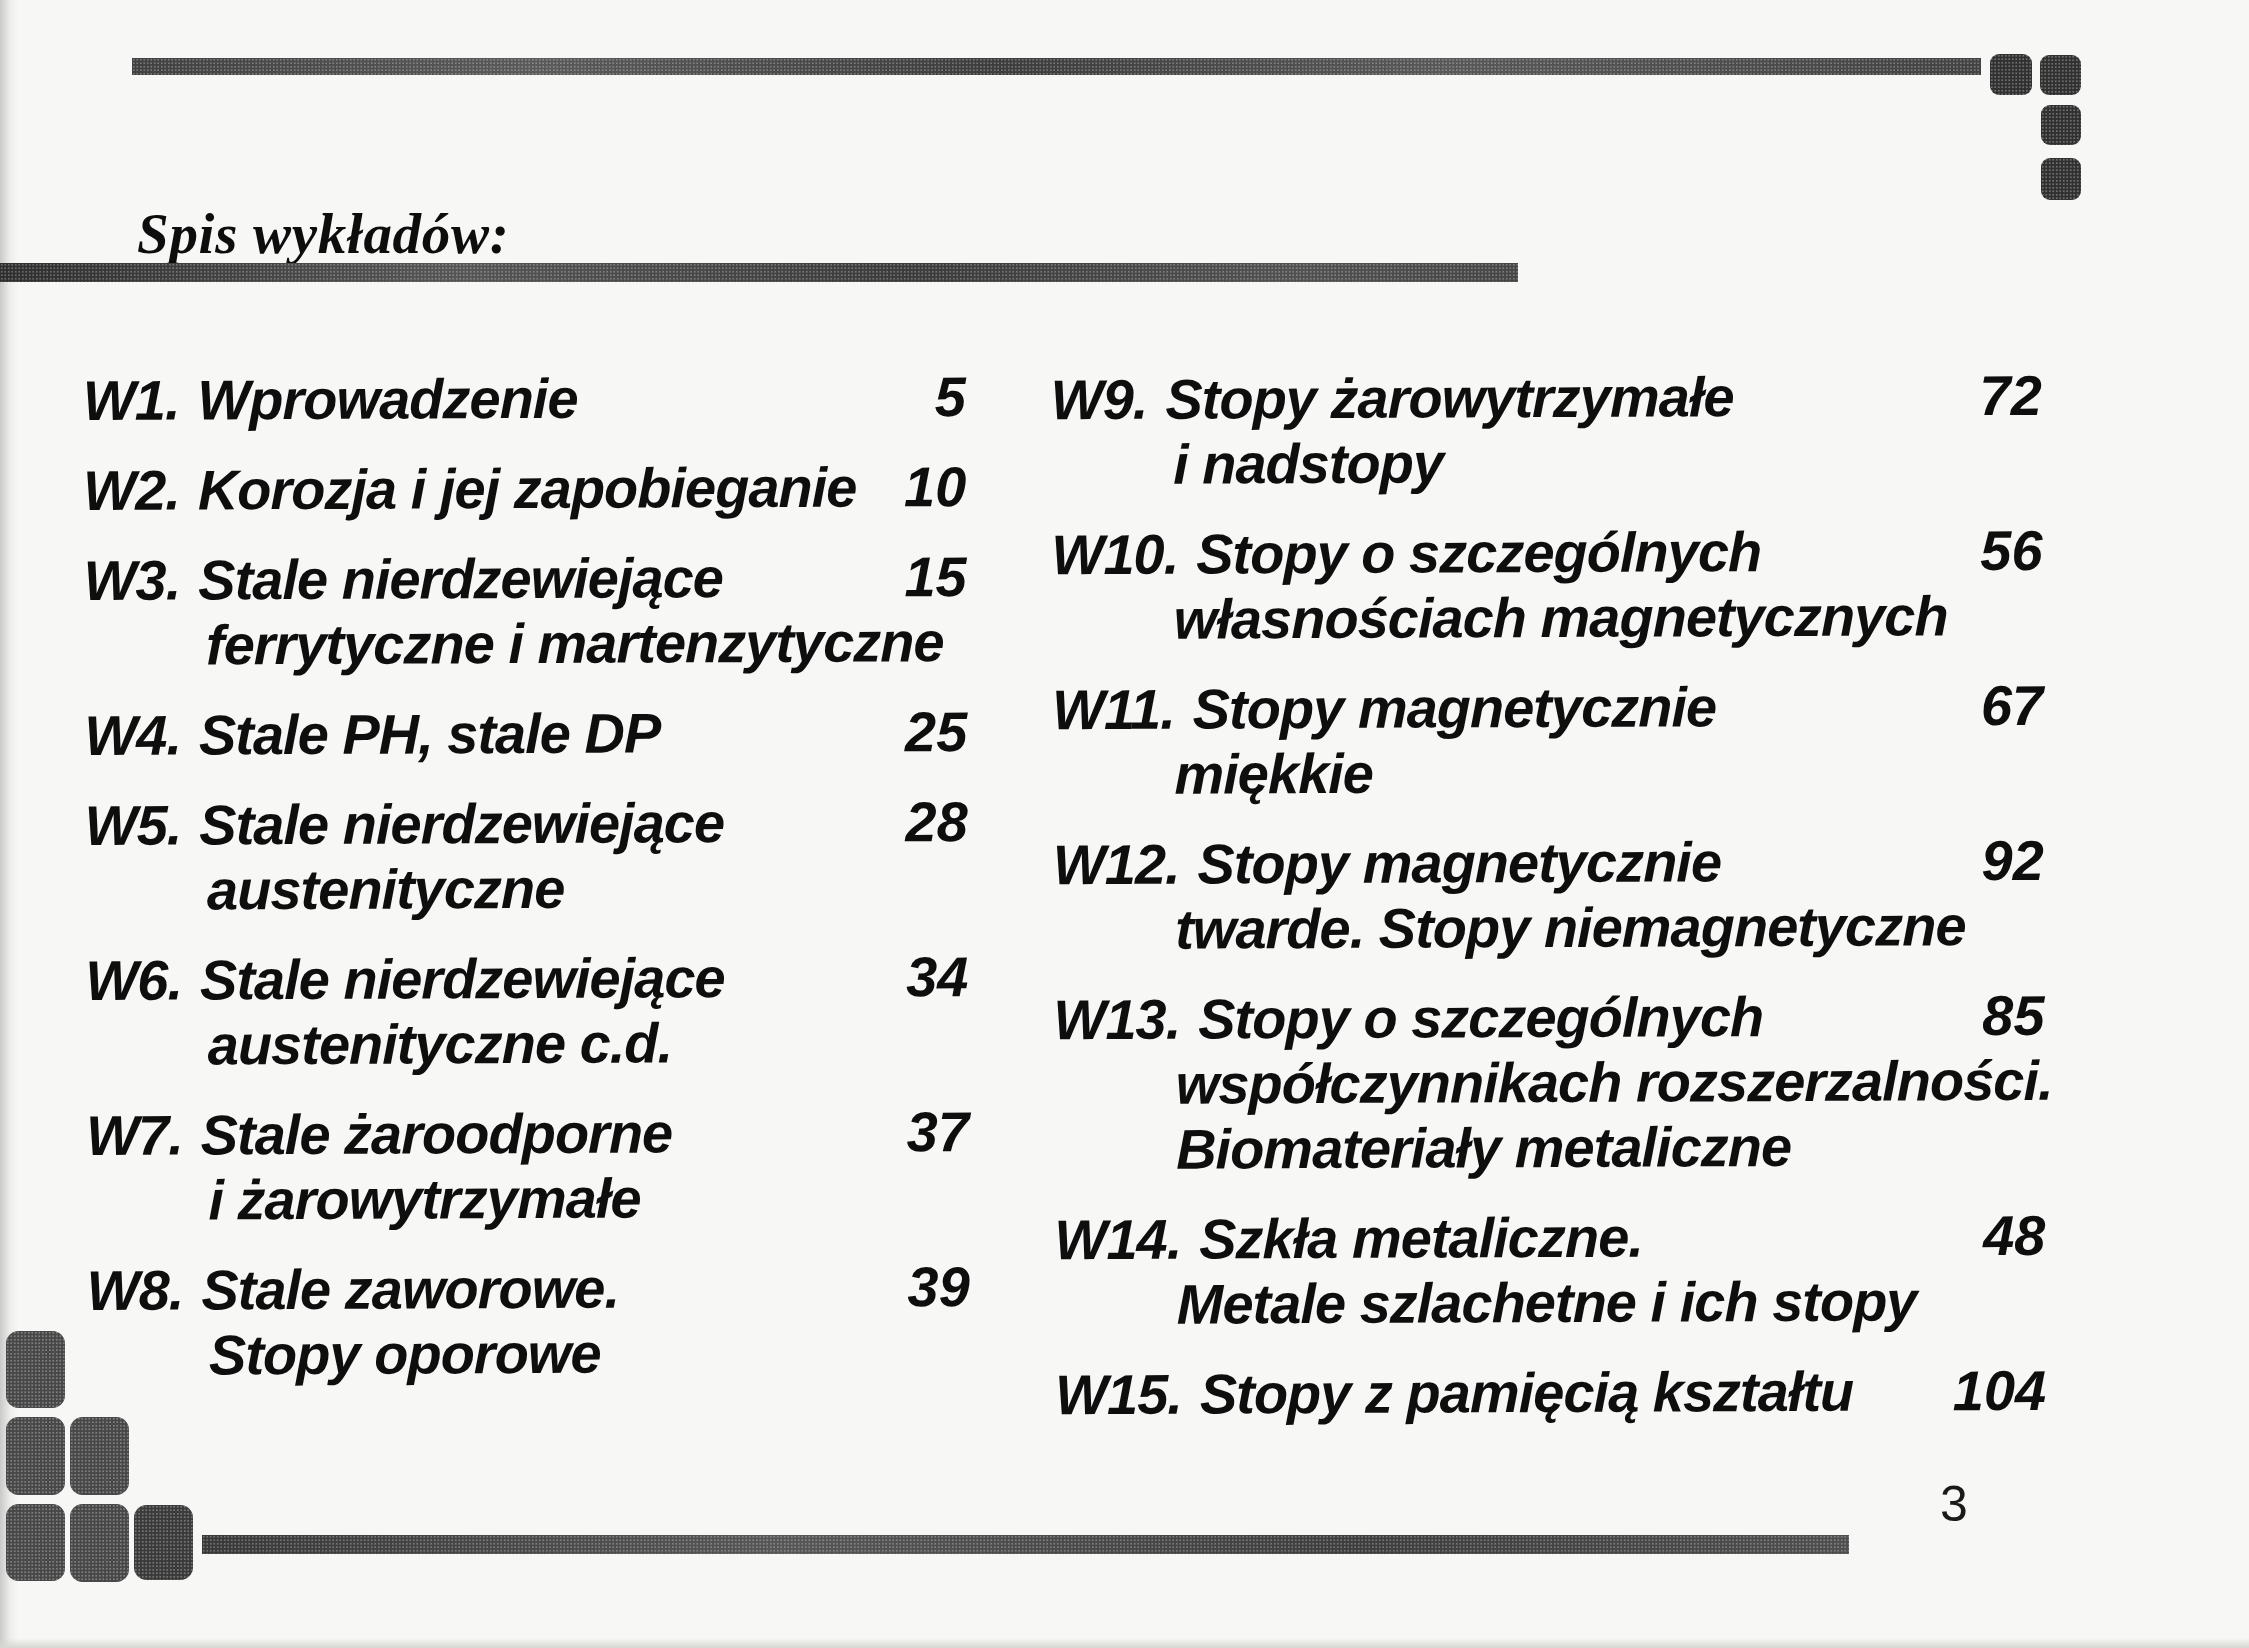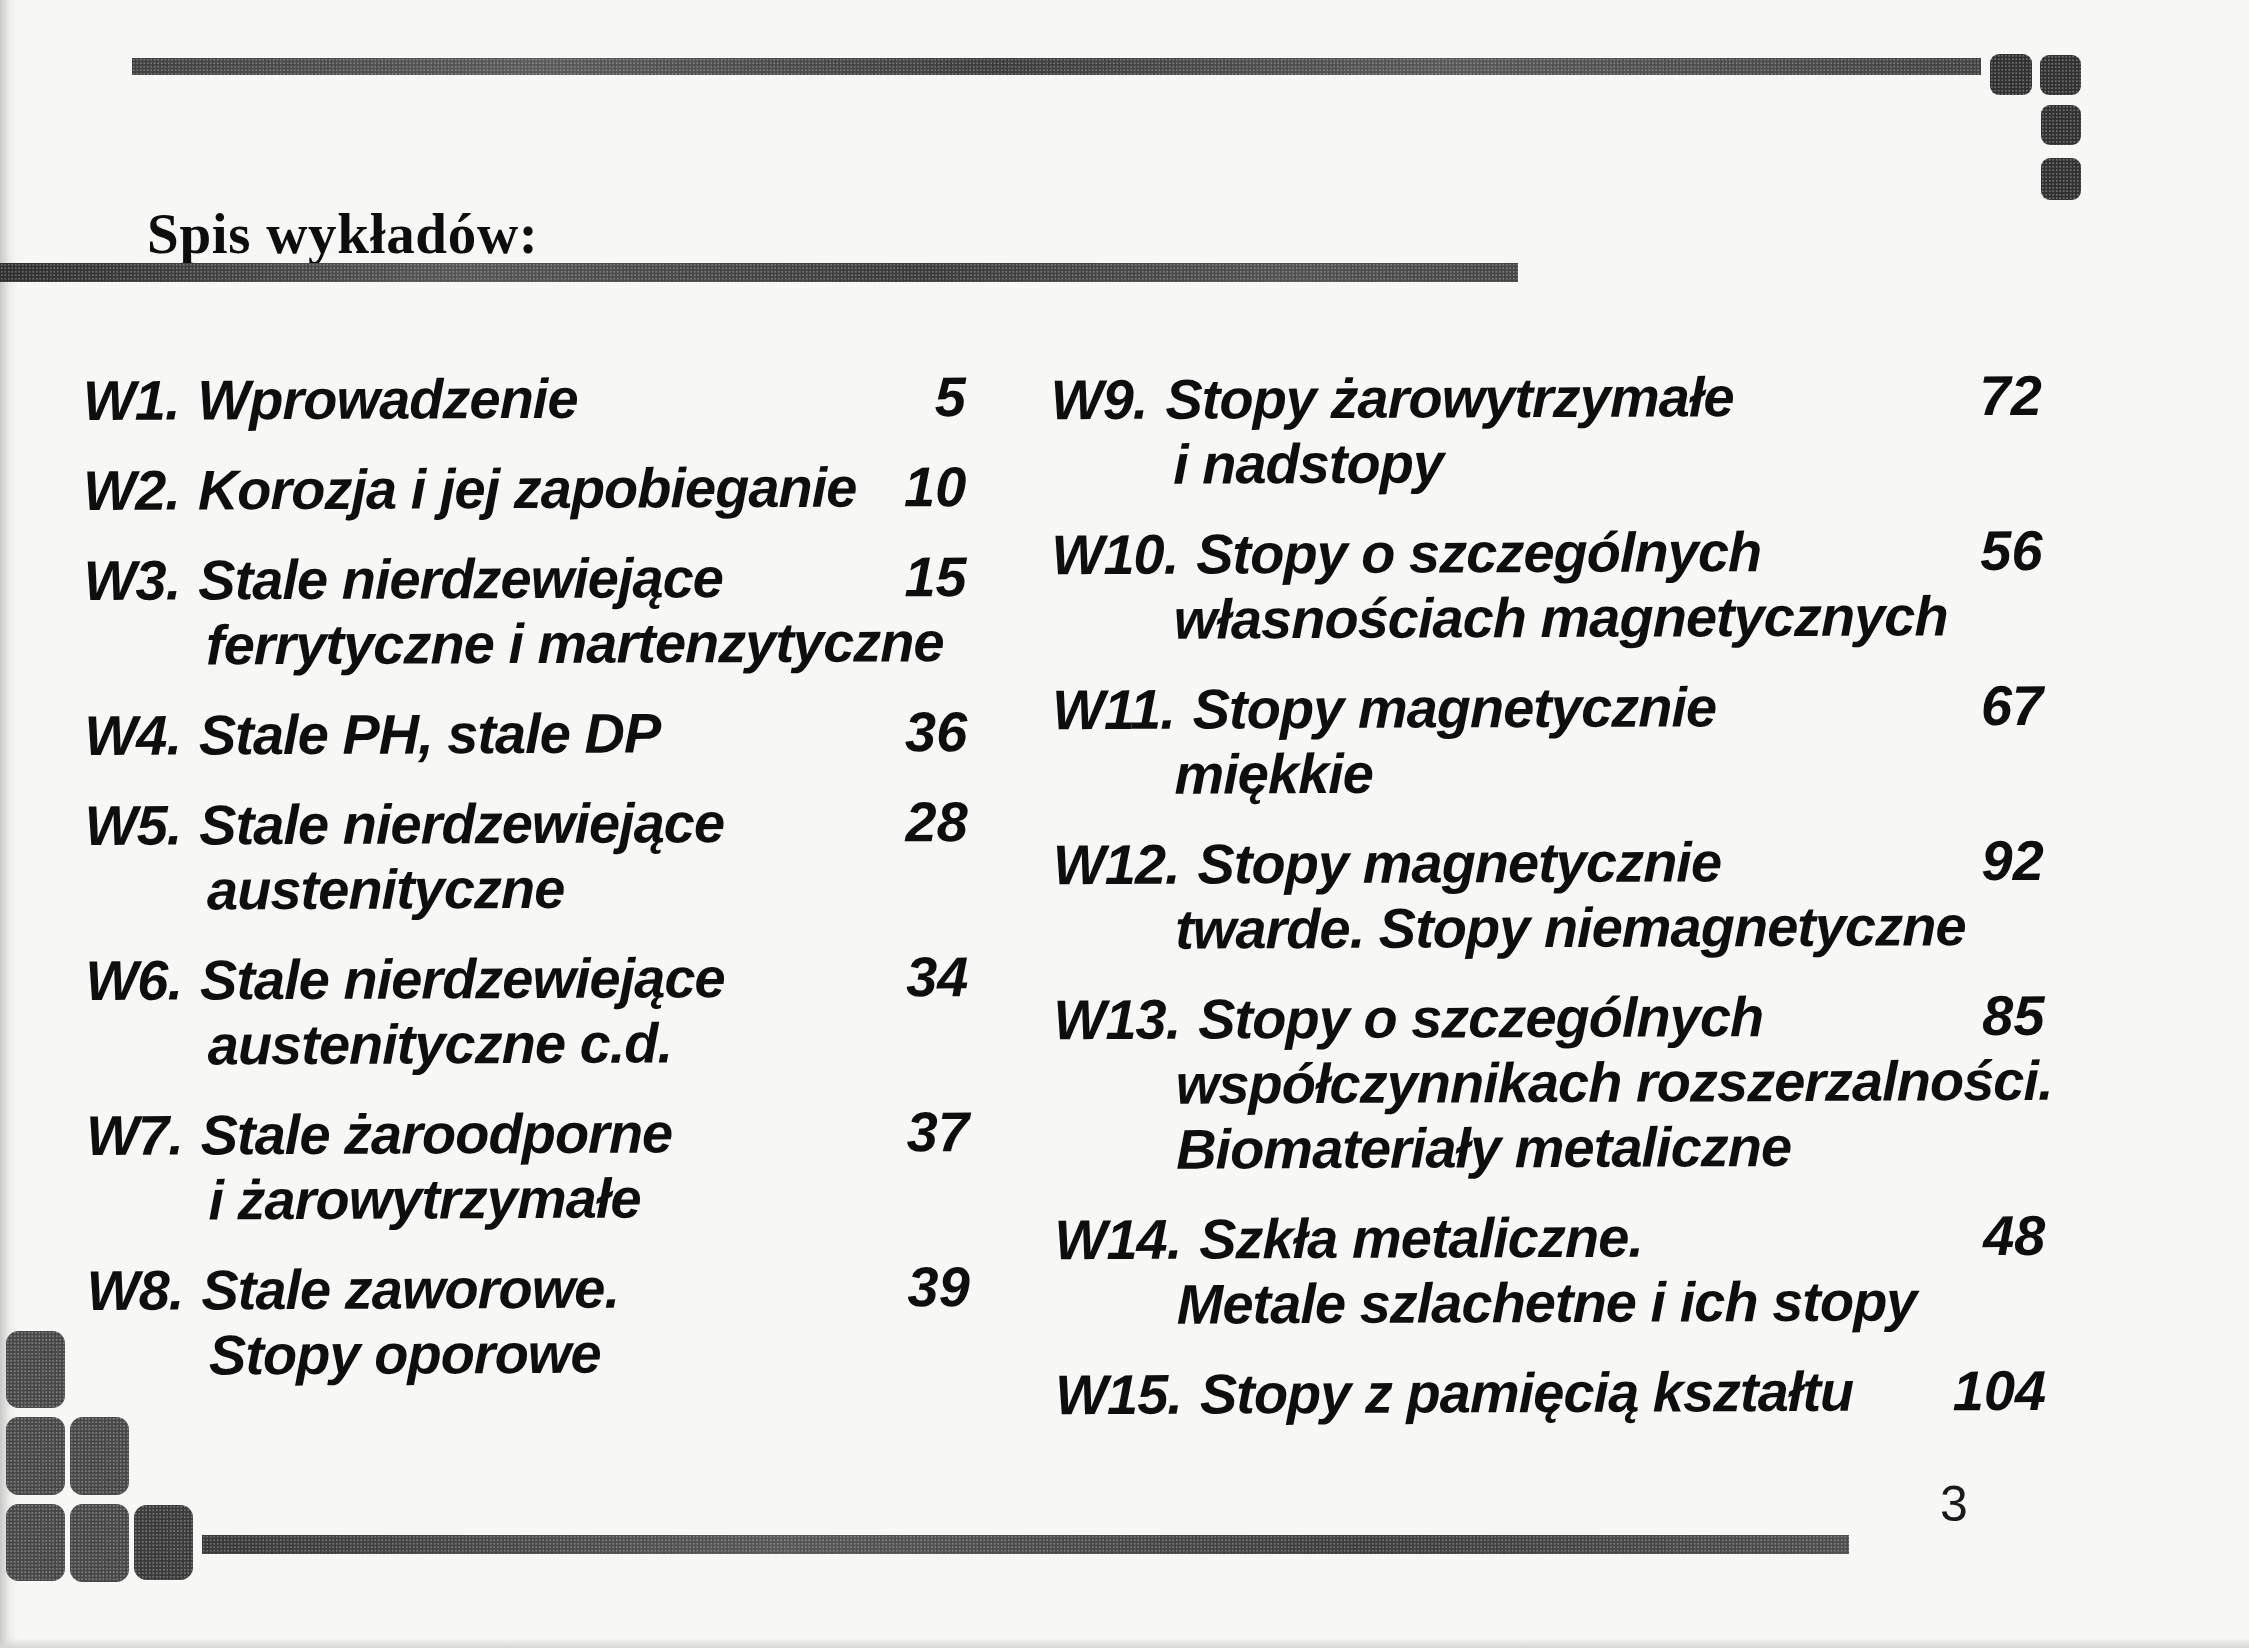--- a/index.html
+++ b/index.html
@@ -36,23 +36,23 @@
     background-size:3.5px 3.5px,100% 100%;}
   #bottom-bar{left:202px;top:1535px;width:1647px;height:19px;
     background-image:radial-gradient(circle,rgba(255,255,255,.28) 0.7px,rgba(255,255,255,0) 1.2px),
       linear-gradient(90deg,#383838,#565656 35%,#3d3d3d 70%,#4e4e4e);
     background-size:3.5px 3.5px,100% 100%;}
   .sq{position:absolute;border-radius:12.5px;}
   .sq.dark{background-color:#303030;border-radius:9px;}
   .sq.darker{background-color:#3a3a3a;}
   
   #page-title{
-    position:absolute;left:147px;top:201px;
+    position:absolute;left:137px;top:201px;
     font-family:"Liberation Serif",serif;
-    font-weight:bold;
+    font-weight:bold;font-style:italic;
     font-size:57px;color:#0d0d0d;letter-spacing:0.7px;
     white-space:nowrap;
   }
   
   .toc-col{position:absolute;color:#0e0e0e;
     font-weight:bold;font-style:italic;font-size:56px;letter-spacing:-1px;
     transform:rotate(-0.25deg);}
   #toc-left{left:85px;top:366px;width:883px;}
   #toc-right{left:1053px;top:365px;width:991px;}
   .entry{position:relative;margin-bottom:25px;}
@@ -91,21 +91,21 @@
       <div class="entry">
         <div class="pagenum">10</div>
         <div class="line first"><span class="label">W2.</span>Korozja i jej zapobieganie</div>
       </div>
       <div class="entry">
         <div class="pagenum">15</div>
         <div class="line first"><span class="label">W3.</span>Stale nierdzewiejące</div>
         <div class="line wrap">ferrytyczne i martenzytyczne</div>
       </div>
       <div class="entry">
-        <div class="pagenum">36</div>
+        <div class="pagenum">25</div>
         <div class="line first"><span class="label">W4.</span>Stale PH, stale DP</div>
       </div>
       <div class="entry">
         <div class="pagenum">28</div>
         <div class="line first"><span class="label">W5.</span>Stale nierdzewiejące</div>
         <div class="line wrap">austenityczne</div>
       </div>
       <div class="entry">
         <div class="pagenum">34</div>
         <div class="line first"><span class="label">W6.</span>Stale nierdzewiejące</div>

